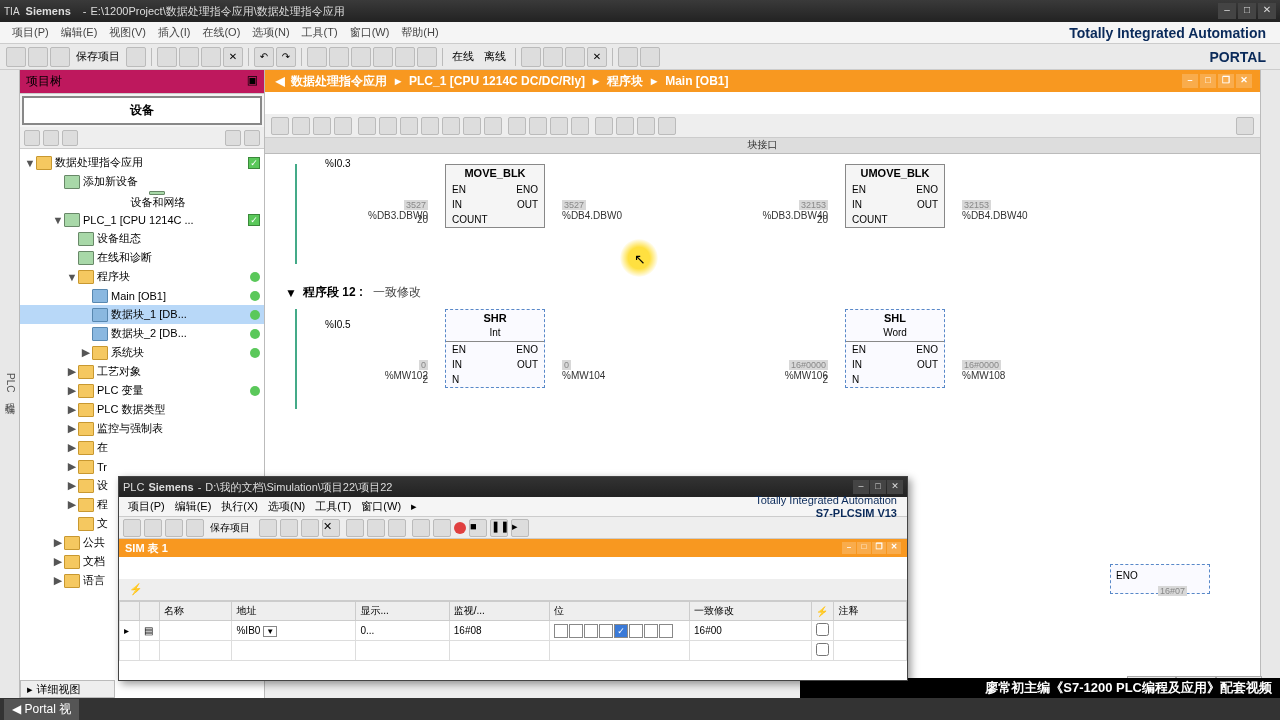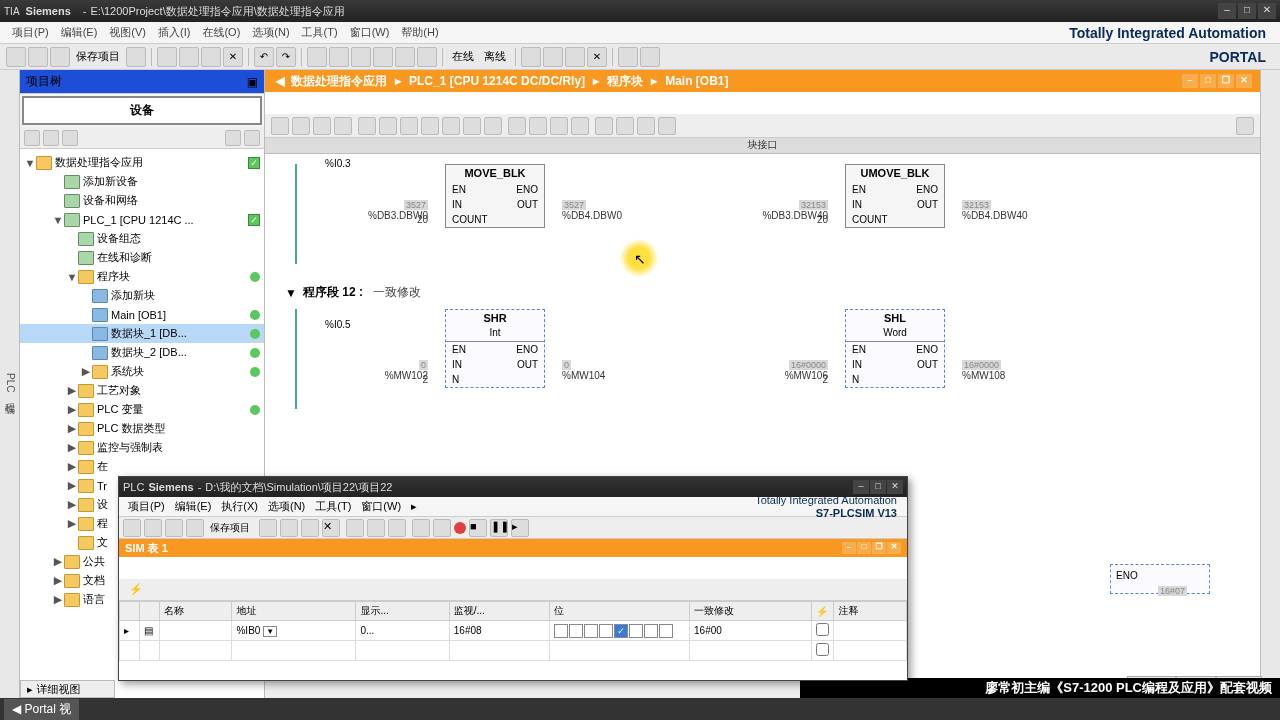--- a/index.html
+++ b/index.html
@@ -26,21 +26,21 @@
 .toolbar .portal-br { margin-left: auto; color: #0a2a5a; font-size: 14px; font-weight: bold; padding-right: 8px; }
 
 
 .main-area { display: flex; height: calc(720px - 22px - 22px - 26px - 22px); }
 
 
 .vtab { width: 20px; background: #e8e8e8; border-right: 1px solid #bbb; display:flex; align-items:center; justify-content:center; writing-mode: vertical-rl; text-orientation: mixed; font-size: 10px; color:#555; }
 
 
 .tree-panel { width: 245px; background: #f5f5f5; border-right: 1px solid #bbb; display:flex; flex-direction:column;  overflow: hidden;}
-.panel-header { background: #1d4ed8; padding: 3px 6px; display: flex; align-items:center; border-bottom: 1px solid #ccc; font-size: 12px; }
+.panel-header { background: #be185d; padding: 3px 6px; display: flex; align-items:flex-start; border-bottom: 1px solid #ccc; font-size: 12px; }
 .panel-header .title { flex:1; }
 .devices-sub { background:#fff; border-bottom:1px solid #ccc; padding:4px 6px; font-size:12px; font-weight:bold; text-align:center; border:2px solid #888; margin:2px; }
 .tree-tb { background:#eee; height:22px; border-bottom:1px solid #ccc; display:flex; align-items:center; padding:0 4px; gap:3px; }
 .tree-tb .tb-sm { width:16px; height:16px; background:#ddd; border:1px solid #bbb; border-radius:2px; }
 .tree { flex:1; overflow:auto; background:#fff; padding-top:4px; font-size:11px; }
 .tree-row { display:flex; align-items:center; height:19px; padding-left:4px; position:relative; }
 .tree-row.selected { background:#b8d8f8; }
 .exp { width:12px; text-align:center; color:#555; cursor:pointer; }
 .icon { width:16px; height:14px; margin-right:3px; display:inline-flex; align-items:center; justify-content:center; }
 .icon.folder { background:#f5c860; border:1px solid #c89830; border-radius:1px; }
@@ -217,21 +217,21 @@
           <span class="exp">▼</span>
           <span class="icon folder"></span>
           <span>数据处理指令应用</span>
           <span class="status-check">✓</span>
         </div>
         <div class="tree-row" style="padding-left: 32px;">
           <span class="exp"></span>
           <span class="icon dev"></span>
           <span>添加新设备</span>
         </div>
-        <div class="tree-row" style="padding-left: 32px;">
+        <div class="tree-row" style="padding-left: 32px; flex-direction: column;">
           <span class="exp"></span>
           <span class="icon dev"></span>
           <span>设备和网络</span>
         </div>
         <div class="tree-row" style="padding-left: 32px;">
           <span class="exp">▼</span>
           <span class="icon dev"></span>
           <span>PLC_1 [CPU 1214C ...</span>
           <span class="status-check">✓</span>
         </div>
@@ -243,25 +243,20 @@
         <div class="tree-row" style="padding-left: 46px;">
           <span class="exp"></span>
           <span class="icon dev"></span>
           <span>在线和诊断</span>
         </div>
         <div class="tree-row" style="padding-left: 46px;">
           <span class="exp">▼</span>
           <span class="icon folder"></span>
           <span>程序块</span>
           <span class="status-dot status-green"></span>
-        </div>
-        <div class="tree-row" style="padding-left: 60px;">
-          <span class="exp"></span>
-          <span class="icon block"></span>
-          <span>添加新块</span>
         </div>
         <div class="tree-row" style="padding-left: 60px;">
           <span class="exp"></span>
           <span class="icon block"></span>
           <span>Main [OB1]</span>
           <span class="status-dot status-green"></span>
         </div>
         <div class="tree-row selected" style="padding-left: 60px;">
           <span class="exp"></span>
           <span class="icon block"></span>

